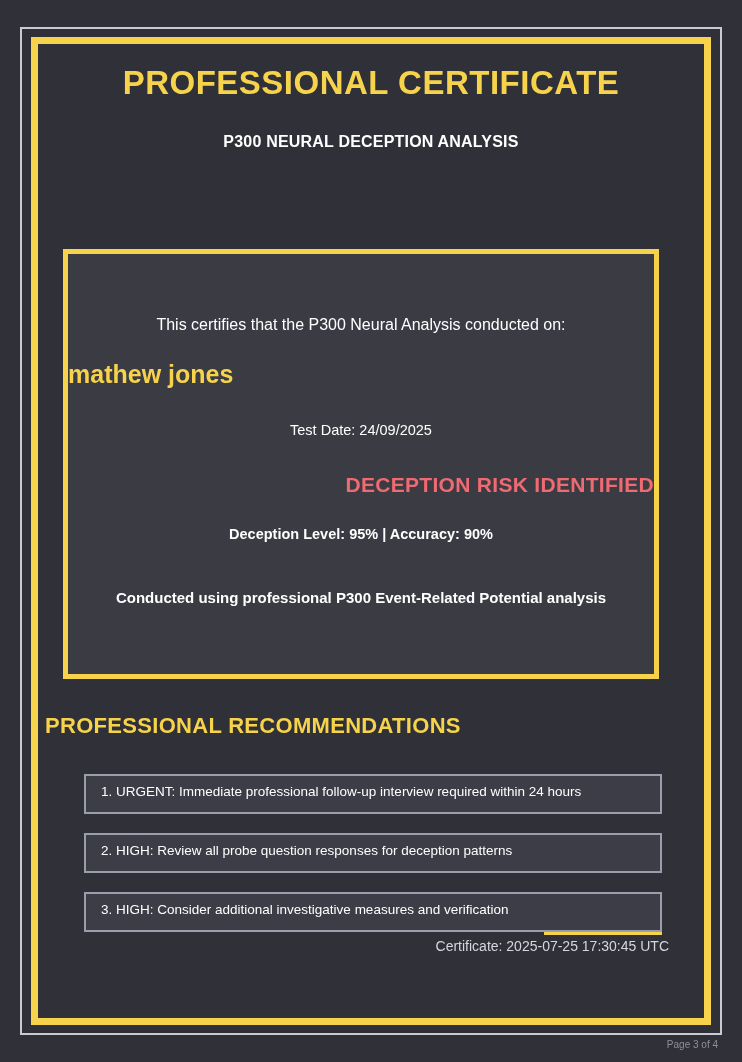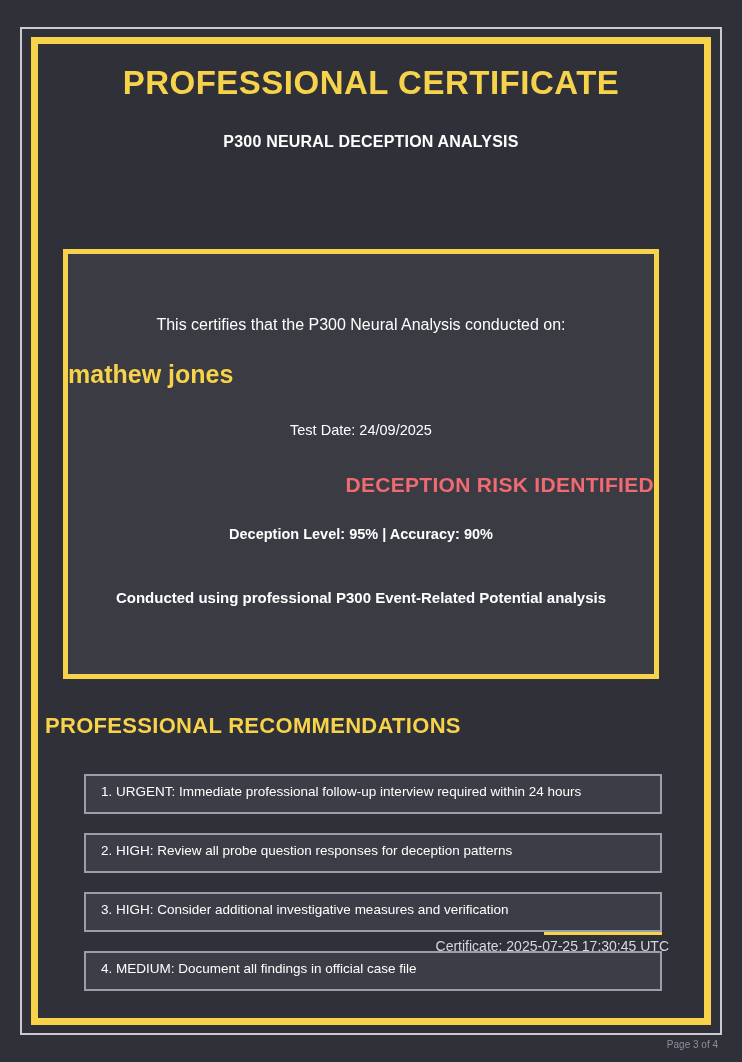--- a/index.html
+++ b/index.html
@@ -196,21 +196,20 @@
       <div class="levels">Deception Level: 95% | Accuracy: 90%</div>
       <div class="conducted">Conducted using professional P300 Event-Related Potential analysis</div>
     </div>
 
     <div class="rec-title">PROFESSIONAL RECOMMENDATIONS</div>
 
     <div class="rec-list">
       <div class="rec-item">1. URGENT: Immediate professional follow-up interview required within 24 hours</div>
       <div class="rec-item">2. HIGH: Review all probe question responses for deception patterns</div>
       <div class="rec-item">3. HIGH: Consider additional investigative measures and verification</div>
-      <div class="rec-item">4. MEDIUM: Document all findings in official case file</div>
     </div>
 
     <div class="gold-accent"></div>
 
     <div class="cert-stamp">Certificate: 2025-07-25 17:30:45 UTC</div>
   </div>
 
   <div class="page-number">Page 3 of 4</div>
 </div>
 

